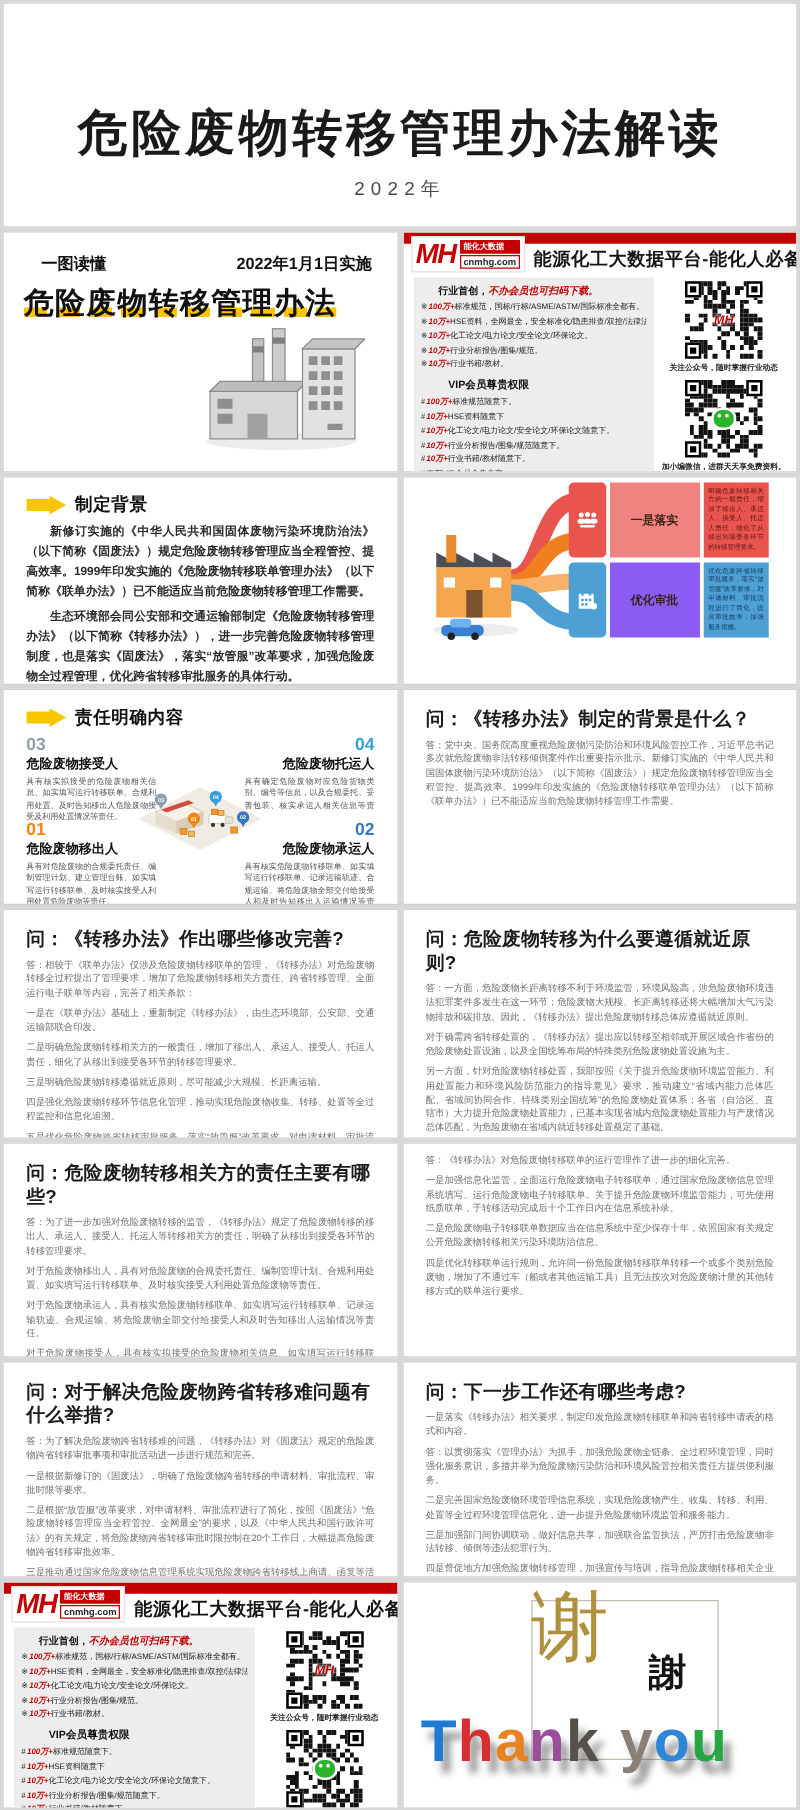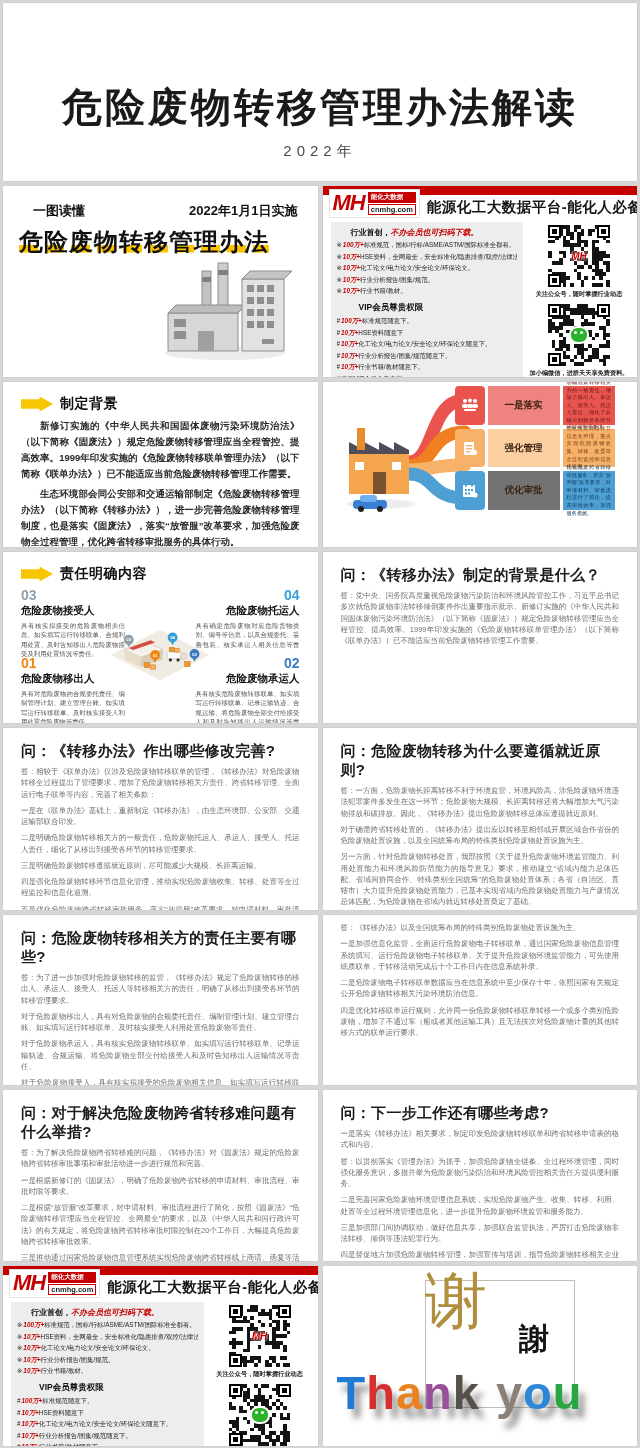--- a/index.html
+++ b/index.html
@@ -27,21 +27,21 @@
   .rev-wrap{position:relative;height:126px;margin:2px 2px 0}
   .rev-flows{position:absolute;left:0;top:0}
   .rev-rows{position:absolute;left:112px;right:2px;top:0;bottom:2px;display:flex;flex-direction:column;gap:4px}
   .rev-row{flex:1;display:flex;gap:3px;min-height:0}
   .rev-ic{width:30px;border-radius:4px;display:flex;align-items:center;justify-content:center;flex:none}
   .rev-label{width:72px;display:flex;align-items:center;justify-content:center;font-size:9.5px;font-weight:900;color:#3c2415;flex:none}
   .rev-desc{flex:1;font-size:5.2px;line-height:1.45;padding:1px 4px;display:flex;align-items:center;text-align:justify}
   .r0 .rev-ic,.r0 .rev-desc{background:#e9544f}.r0 .rev-label{background:#ef8380}.r0 .rev-desc{color:#5e1513}
   .r1 .rev-ic,.r1 .rev-desc{background:#f0801f}.r1 .rev-label{background:#f59c52}.r1 .rev-desc{color:#6b3305}
   .r2 .rev-ic,.r2 .rev-desc{background:#f8b169}.r2 .rev-label{background:#fbcfa0}.r2 .rev-desc{color:#6e4212}
-  .r3 .rev-ic,.r3 .rev-desc{background:#4d9fd4}.r3 .rev-label{background:#737373}.r3 .rev-desc{color:#123f63}
+  .r3 .rev-ic,.r3 .rev-desc{background:#4d9fd4}.r3 .rev-label{background:#8b5cf6}.r3 .rev-desc{color:#123f63}
   
   .duty-zone{position:relative;height:134px}
   .role{position:absolute;width:104px}
   .role .rnum{font-size:14px;font-weight:900;display:block;line-height:1}
   .role .rtitle{font-size:10.5px;font-weight:900;color:#111;display:block;margin:2px 0 3px}
   .role .rdesc{font-size:6.4px;color:#555;line-height:1.45;text-align:justify;display:block}
   .role.tr,.role.br{text-align:right}
   .duty-art{position:absolute;left:50%;top:50%;transform:translate(-50%,-50%)}
   
   .qa-q{font-size:15px;font-weight:900;color:#1c1c1c;margin:12px 0 3px;letter-spacing:.3px}
@@ -483,35 +483,20 @@
                   <rect x="1" y="6" width="6" height="4" rx="2"></rect>
                   <rect x="6" y="6" width="6" height="4" rx="2"></rect>
                   <rect x="11" y="6" width="6" height="4" rx="2"></rect>
                   <rect x="3" y="11" width="12" height="2" rx="1"></rect>
                 </g>
               </svg>
           </span>
           <span class="rev-label">一是落实</span>
           <span class="rev-desc">明确危废转移相关方的一般责任，增加了移出人、承运人、接受人、托运人责任，细化了从移出到接受各环节的转移管理要求。</span>
         </div>
-        <div class="rev-row r2">
-          <span class="rev-ic">
-            <svg width="14" height="15" viewBox="0 0 14 15">
-                <g fill="#fff">
-                  <rect x="1" y="1" width="10" height="13" rx="1"></rect>
-                  <rect x="3" y="4" width="6" height="1.4" fill="#f8b169"></rect>
-                  <rect x="3" y="7" width="6" height="1.4" fill="#f8b169"></rect>
-                  <rect x="3" y="10" width="4" height="1.4" fill="#f8b169"></rect>
-                  <circle cx="11.5" cy="11.5" r="2.5"></circle>
-                </g>
-              </svg>
-          </span>
-          <span class="rev-label">强化管理</span>
-          <span class="rev-desc">强化危废转移环节信息化管理，重点实现危险废物收集、转移、处置等全过程监控和信息化追溯。</span>
-        </div>
         <div class="rev-row r3">
           <span class="rev-ic">
             <svg width="16" height="15" viewBox="0 0 16 15">
                 <g fill="#fff">
                   <rect x="1" y="2" width="12" height="12" rx="1"></rect>
                   <rect x="3" y="0.5" width="2" height="3" fill="#4d9fd4"></rect>
                   <rect x="9" y="0.5" width="2" height="3" fill="#4d9fd4"></rect>
                   <g fill="#4d9fd4">
                     <rect x="3" y="6" width="2" height="2"></rect>
                     <rect x="6" y="6" width="2" height="2"></rect>
@@ -603,50 +588,50 @@
     </div>
   </div>
 </div>
 
 <div class="row" style="height:184px">
   <div class="panel pad">
     <div class="qa-q">问：《转移办法》作出哪些修改完善?</div>
     <div class="qa-body">
       <p>答：相较于《联单办法》仅涉及危险废物转移联单的管理，《转移办法》对危险废物转移全过程提出了管理要求，增加了危险废物转移相关方责任、跨省转移管理、全面运行电子联单等内容，完善了相关条款：</p>
       <p>一是在《联单办法》基础上，重新制定《转移办法》，由生态环境部、公安部、交通运输部联合印发。</p>
-      <p>二是明确危险废物转移相关方的一般责任，危险废物托运人、承运人、接受人、托运人责任，细化了从移出到接受各环节的转移管理要求。</p>
+      <p>二是明确危险废物转移相关方的一般责任，增加了移出人、承运人、接受人、托运人责任，细化了从移出到接受各环节的转移管理要求。</p>
       <p>三是明确危险废物转移遵循就近原则，尽可能减少大规模、长距离运输。</p>
       <p>四是强化危险废物转移环节信息化管理，推动实现危险废物收集、转移、处置等全过程监控和信息化追溯。</p>
       <p>五是优化危险废物跨省转移审批服务，落实“放管服”改革要求，对申请材料、审批流程进行了简化，提高审批效率，加强服务措施。</p>
     </div>
   </div>
   <div class="panel pad">
     <div class="qa-q">问：危险废物转移为什么要遵循就近原则?</div>
     <div class="qa-body">
       <p>答：一方面，危险废物长距离转移不利于环境监管，环境风险高，涉危险废物环境违法犯罪案件多发生在这一环节；危险废物大规模、长距离转移还将大幅增加大气污染物排放和碳排放。因此，《转移办法》提出危险废物转移总体应遵循就近原则。</p>
       <p>对于确需跨省转移处置的，《转移办法》提出应以转移至相邻或开展区域合作省份的危险废物处置设施，以及全国统筹布局的特殊类别危险废物处置设施为主。</p>
       <p>另一方面，针对危险废物转移处置，我部按照《关于提升危险废物环境监管能力、利用处置能力和环境风险防范能力的指导意见》要求，推动建立“省域内能力总体匹配、省域间协同合作、特殊类别全国统筹”的危险废物处置体系；各省（自治区、直辖市）大力提升危险废物处置能力，已基本实现省域内危险废物处置能力与产废情况总体匹配，为危险废物在省域内就近转移处置奠定了基础。</p>
     </div>
   </div>
 </div>
 
 <div class="row" style="height:172px">
   <div class="panel pad">
     <div class="qa-q">问：危险废物转移相关方的责任主要有哪些?</div>
     <div class="qa-body">
       <p>答：为了进一步加强对危险废物转移的监管，《转移办法》规定了危险废物转移的移出人、承运人、接受人、托运人等转移相关方的责任，明确了从移出到接受各环节的转移管理要求。</p>
-      <p>对于危险废物移出人，具有对危险废物的合规委托责任、编制管理计划、建立管理台账、如实填写运行转移联单、及时核实接受人利用处置危险废物等责任。</p>
+      <p>对于危险废物移出人，具有对危险废物的合规委托责任、编制管理计划、合规利用处置、如实填写运行转移联单、及时核实接受人利用处置危险废物等责任。</p>
       <p>对于危险废物承运人，具有核实危险废物转移联单、如实填写运行转移联单、记录运输轨迹、合规运输、将危险废物全部交付给接受人和及时告知移出人运输情况等责任。</p>
       <p>对于危险废物接受人，具有核实拟接受的危险废物相关信息、如实填写运行转移联单、合规利用处置、及时告知移出人危险废物接受及利用处置情况等责任。</p>
 
     </div>
   </div>
   <div class="panel pad">
     <div class="qa-body">
-      <p>答：《转移办法》以及全国统筹布局的特殊类别危险废物处置设施为主。</p>
+      <p>答：《转移办法》对危险废物转移联单的运行管理作了进一步的细化完善。</p>
       <p>一是加强信息化监管，全面运行危险废物电子转移联单，通过国家危险废物信息管理系统填写、运行危险废物电子转移联单。关于提升危险废物环境监管能力，可先使用纸质联单，于转移活动完成后十个工作日内在信息系统补录。</p>
       <p>二是危险废物电子转移联单数据应当在信息系统中至少保存十年，依照国家有关规定公开危险废物转移相关污染环境防治信息。</p>
       <p>四是优化转移联单运行规则，允许同一份危险废物转移联单转移一个或多个类别危险废物，增加了不通过车（船或者其他运输工具）且无法按次对危险废物计量的其他转移方式的联单运行要求。</p>
     </div>
   </div>
 </div>
 
 <div class="row" style="height:173px">
   <div class="panel pad">
     <div class="qa-q">问：对于解决危险废物跨省转移难问题有什么举措?</div>

